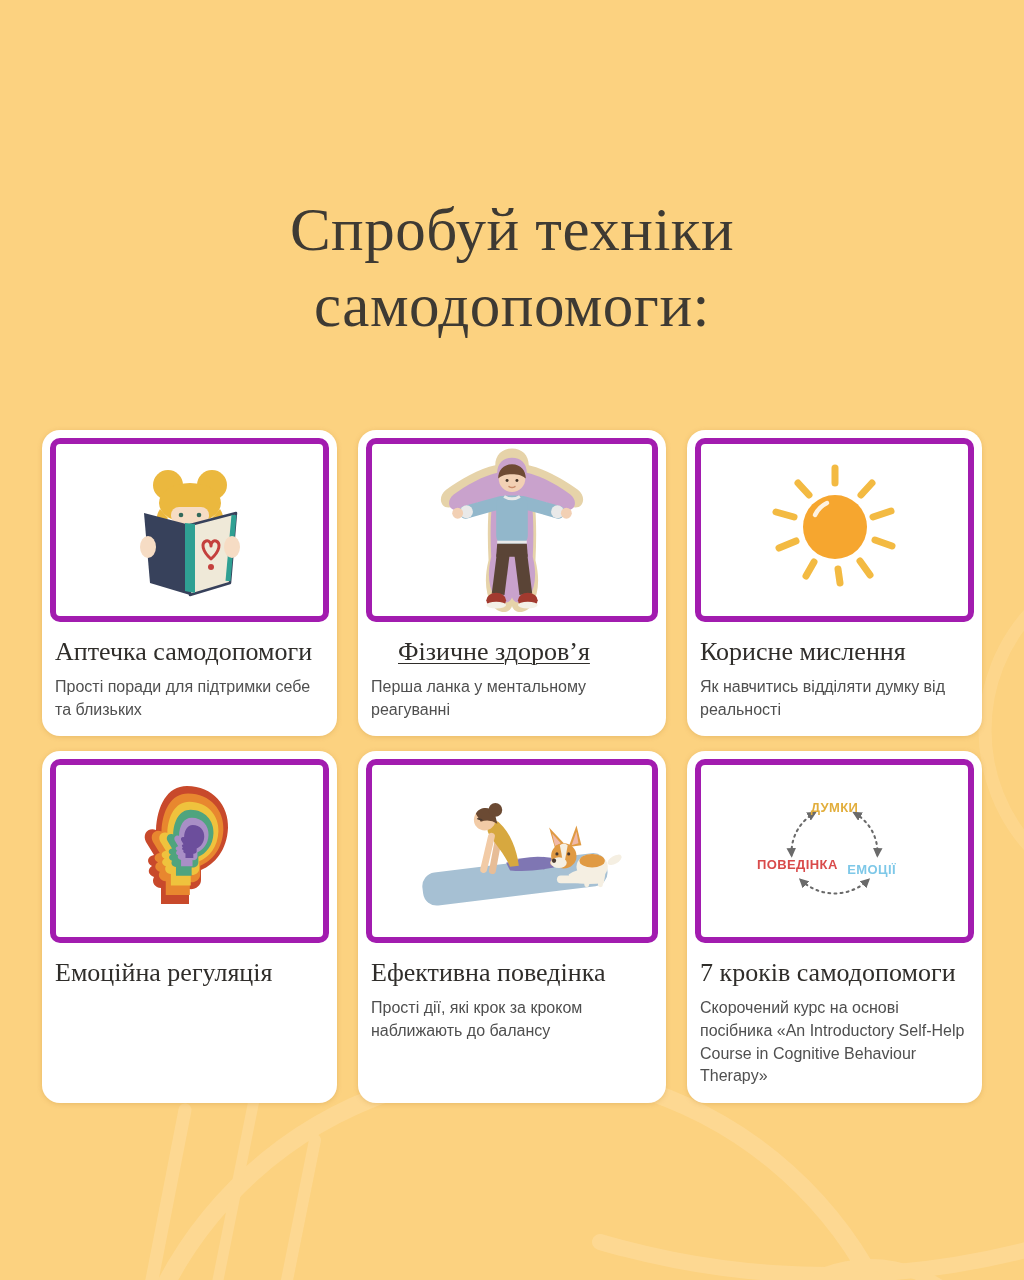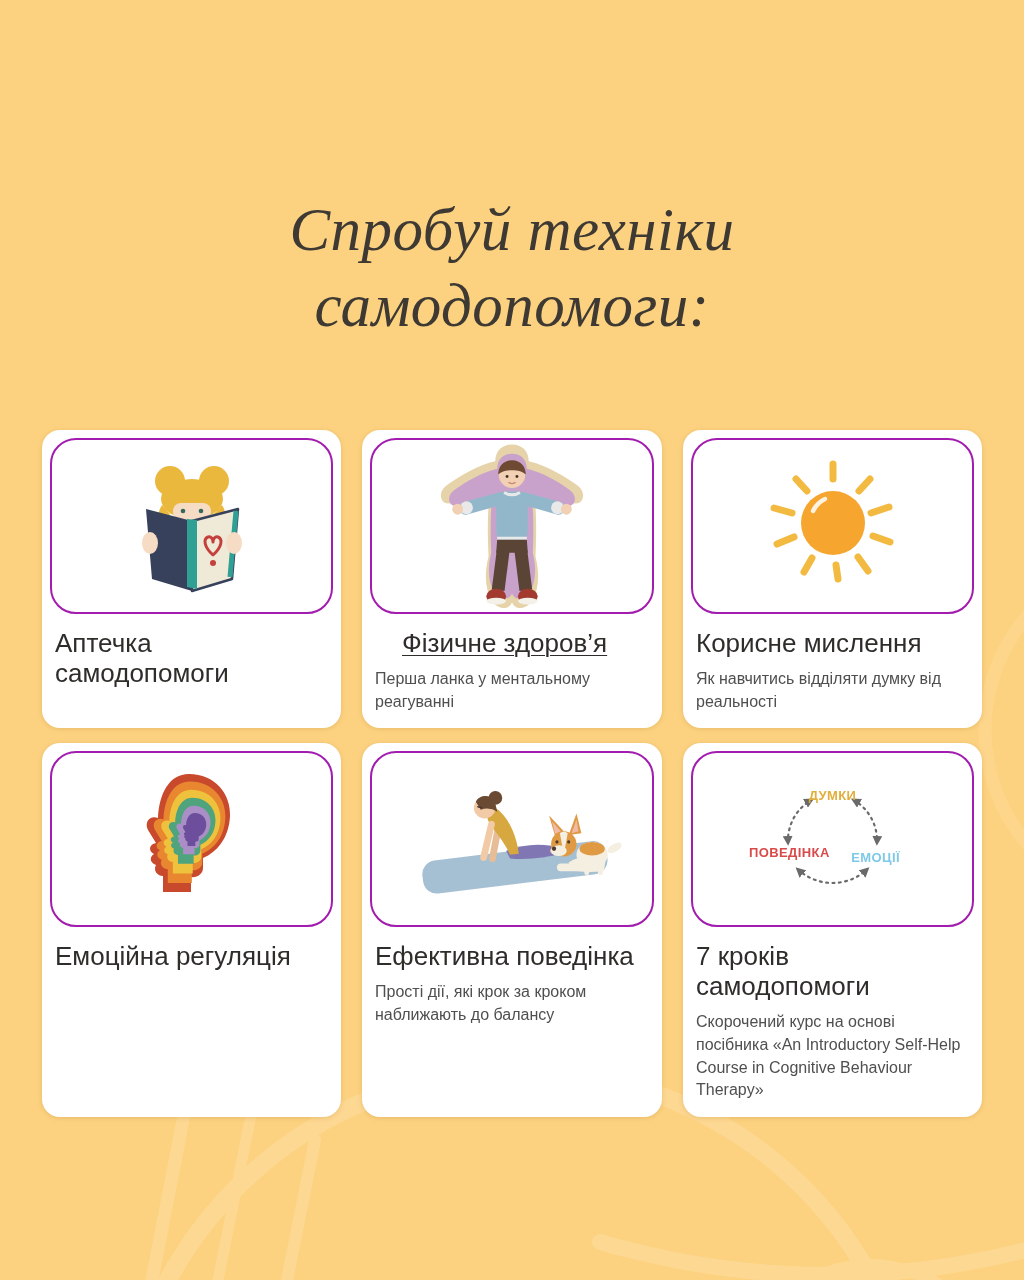--- a/index.html
+++ b/index.html
@@ -8,41 +8,41 @@
     background:#FCD280;
     font-family:"Liberation Sans","DejaVu Sans",sans-serif;
   }
   .bg-decor{position:absolute;inset:0;z-index:0;pointer-events:none;}
   .content{position:relative;z-index:1;}
 
   .page-title{
     margin:0 auto;padding-top:192px;max-width:660px;
     font-family:"Liberation Serif","DejaVu Serif",serif;
     font-weight:400;font-size:61px;line-height:1.25;letter-spacing:.5px;
-    color:#3E3A33;text-align:center;font-style:italic;
+    color:#3E3A33;text-align:center;
   }
 
   .cards-grid{
     position:absolute;left:42px;right:42px;top:430px;
     display:grid;grid-template-columns:repeat(3,1fr);
     column-gap:21px;row-gap:15px;align-items:stretch;
   }
   .card{
     background:#FFFFFF;border-radius:18px;padding:8px 8px 0;
     box-shadow:0 1px 5px rgba(176,120,34,.25);
     display:flex;flex-direction:column;cursor:pointer;
   }
   .illus{
-    border:2px solid #a21caf;border-radius:26px;height:172px;flex:0 0 auto;
+    border:6px solid #a21caf;border-radius:10px;height:172px;flex:0 0 auto;
     display:flex;align-items:center;justify-content:center;
     position:relative;overflow:hidden;background:#fff;
   }
   .card h2{
     margin:15px 5px 0;
-    font-family:Liberation Sans, sans-serif;
+    font-family:Liberation Serif, serif;
     font-weight:400;font-size:26px;line-height:1.15;color:#2F2D2A;
   }
   .card h2.link{text-decoration:underline;text-underline-offset:3px;text-decoration-thickness:1px;margin-left:32px;}
   .card p{
     margin:9px 5px 15px;
     font-size:16px;line-height:1.42;color:#4F4F4F;
   }
 
   
   .dg-label{
@@ -88,20 +88,21 @@
           <path d="M75,70 L121,58 L115,128 L75,140 Z" fill="#EFE9D8" stroke="#37415B" stroke-width="2.5" stroke-linejoin="round"></path>
           <path d="M119,60 L113,126" stroke="#2FA093" stroke-width="5"></path>
           <path d="M70,68 L70,136 L80,138 L80,69 Z" fill="#2FA093"></path>
           <path d="M96,104 C87,96 86,88 91,86 C94,85 96,88 96,91 C96,88 98,85 101,86 C106,88 105,96 96,104 Z" fill="none" stroke="#C4403D" stroke-width="3" stroke-linejoin="round"></path>
           <circle cx="96" cy="112" r="3" fill="#C4403D"></circle>
           <ellipse cx="33" cy="92" rx="8" ry="11" fill="#F6DCC4"></ellipse>
           <ellipse cx="117" cy="92" rx="8" ry="11" fill="#F6DCC4"></ellipse>
         </svg>
       </div>
       <h2>Аптечка самодопомоги</h2>
+      <p>Прості поради для підтримки себе та близьких</p>
     </div>
 
     <div class="card">
       <div class="illus">
         <svg width="150" height="168" viewBox="0 0 150 170">
           <g>
             <path transform="translate(-9.75,-11.05) scale(1.13)" fill="#E6D3A9" d="M75,12 C84,12 90,18 90,27 C104,30 122,40 134,49 C143,56 138,68 128,64 C116,59 102,54 95,56 C97,74 97,94 96,112 C100,128 99,142 93,152 C87,161 77,160 75,153 C73,160 63,161 57,152 C51,142 50,128 54,112 C53,94 53,74 55,56 C48,54 34,59 22,64 C12,68 7,56 16,49 C28,40 46,30 60,27 C60,18 66,12 75,12 Z"></path>
             <path fill="#C9A2CC" d="M75,12 C84,12 90,18 90,27 C104,30 122,40 134,49 C143,56 138,68 128,64 C116,59 102,54 95,56 C97,74 97,94 96,112 C100,128 99,142 93,152 C87,161 77,160 75,153 C73,160 63,161 57,152 C51,142 50,128 54,112 C53,94 53,74 55,56 C48,54 34,59 22,64 C12,68 7,56 16,49 C28,40 46,30 60,27 C60,18 66,12 75,12 Z"></path>
           </g>
           <path d="M64,57 L28,67" stroke="#92B7CB" stroke-width="13" stroke-linecap="round"></path>

